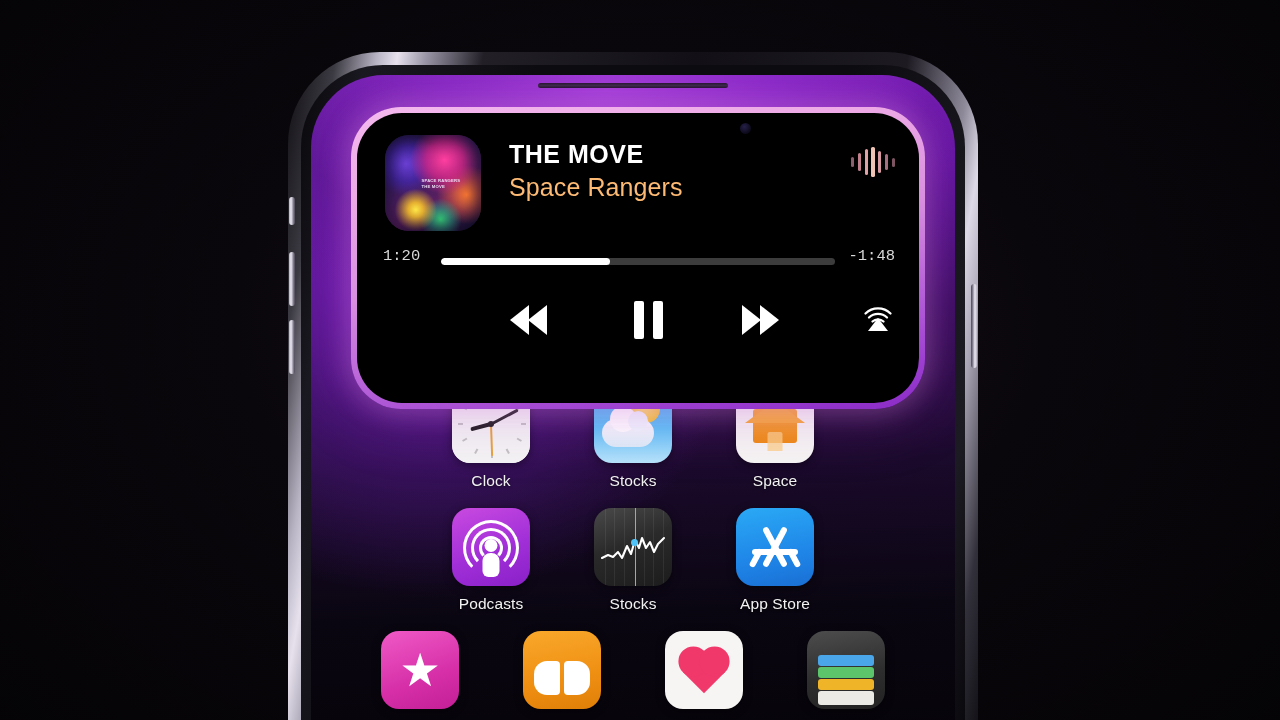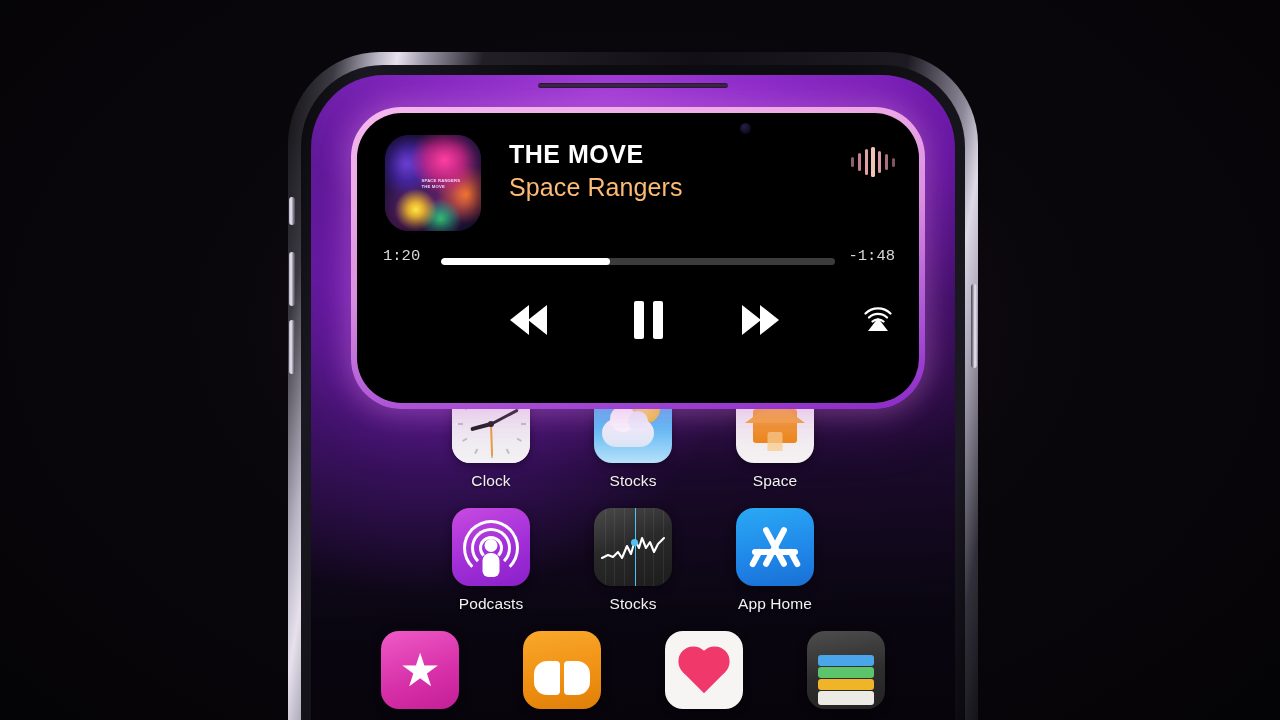--- a/index.html
+++ b/index.html
@@ -309,21 +309,21 @@
 
 
           <div class="app">
             <div class="app-icon ic-store">
               <div class="bar" style="width:6px;height:44px;left:36px;top:17px;transform:rotate(28deg)"></div>
               <div class="bar" style="width:6px;height:44px;left:36px;top:17px;transform:rotate(-28deg)"></div>
               <div class="bar" style="width:46px;height:6px;left:16px;top:41px;"></div>
               <div class="bar" style="width:6px;height:20px;left:17px;top:40px;transform:rotate(28deg)"></div>
               <div class="bar" style="width:6px;height:20px;left:55px;top:40px;transform:rotate(-28deg)"></div>
             </div>
-            <div class="app-label">App Home</div>
+            <div class="app-label">App Store</div>
           </div>
         </div>
 
         <div class="app-row">
           <div class="app">
             <div class="app-icon ic-itunes">
               <div class="star">★</div>
             </div>
             <div class="app-label label-dim"></div>
           </div>

